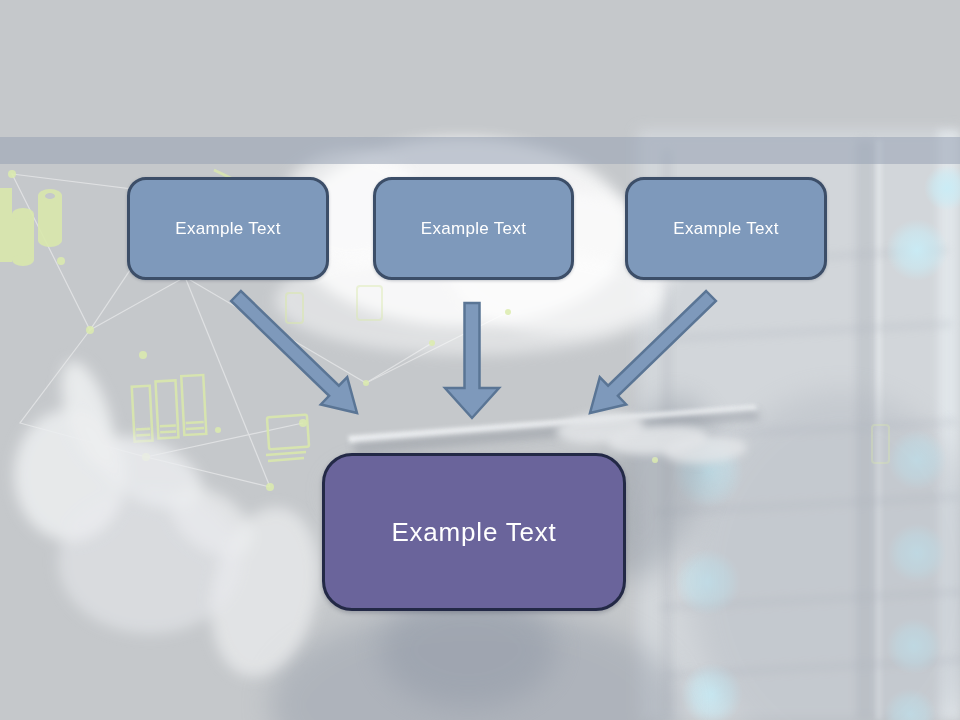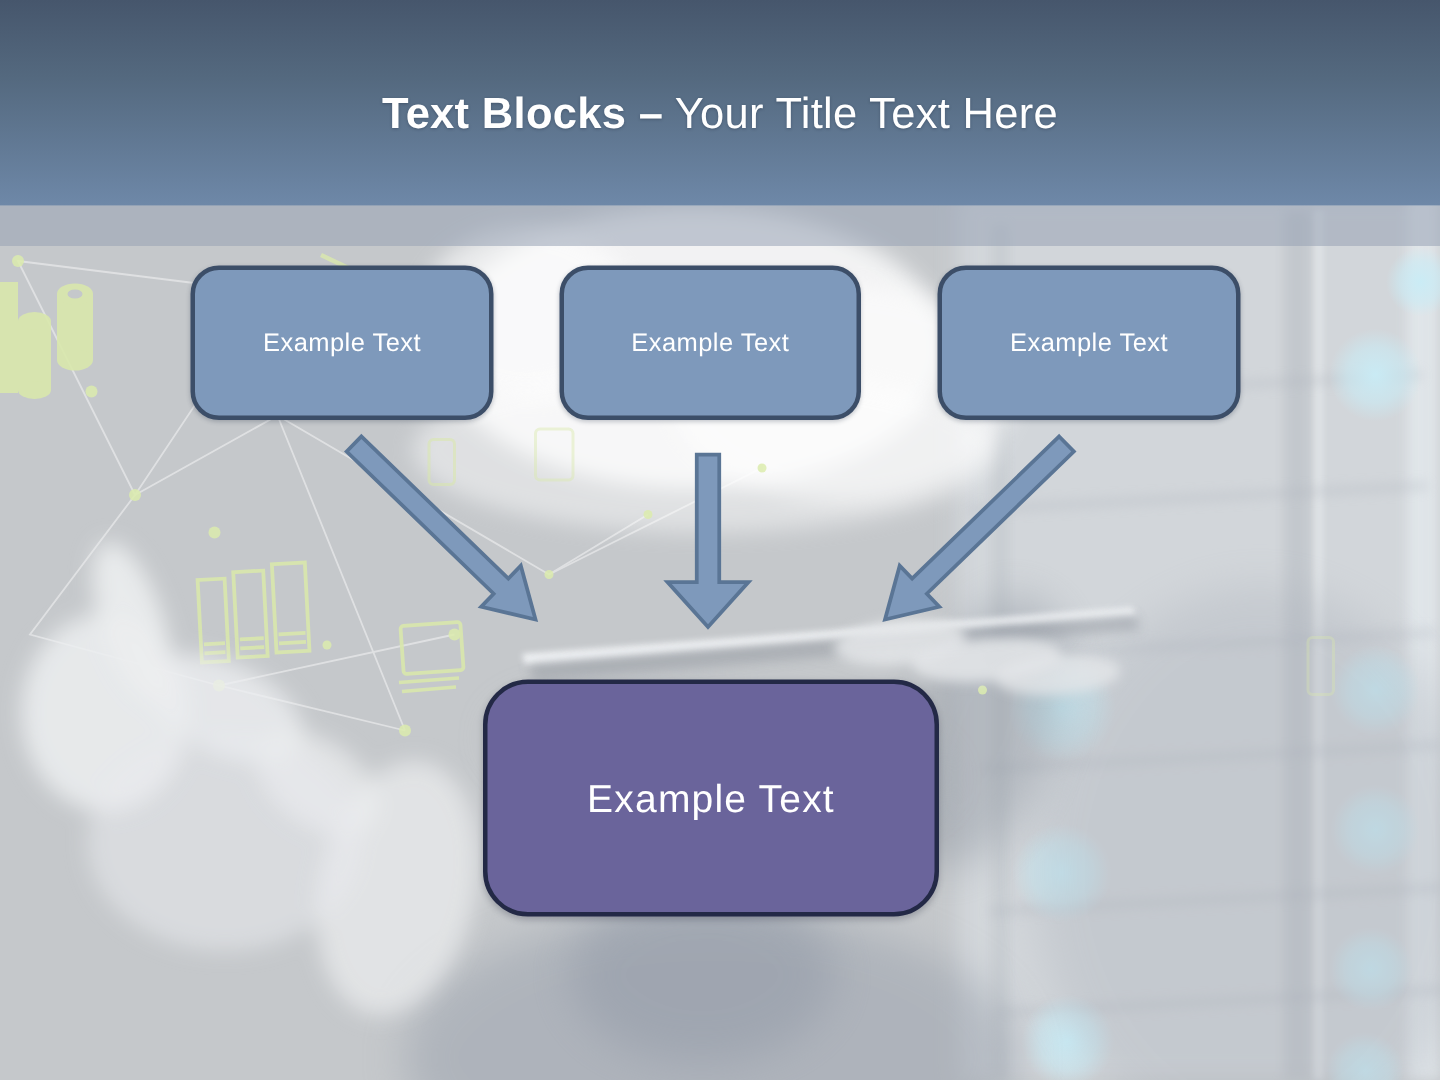--- a/index.html
+++ b/index.html
@@ -188,27 +188,20 @@
       <g filter="url(#b4)">
         <ellipse cx="600" cy="428" rx="44" ry="15" fill="#e4e6e9" opacity="0.85" transform="rotate(-6 600 428)"></ellipse>
         <ellipse cx="658" cy="440" rx="50" ry="14" fill="#e4e6e9" opacity="0.85" transform="rotate(-5 658 440)"></ellipse>
         <ellipse cx="705" cy="450" rx="42" ry="13" fill="#e4e6e9" opacity="0.8" transform="rotate(-4 705 450)"></ellipse>
       </g>
     </svg>
   </div>
 
   <div class="band"></div>
 
-  <header class="header">
-    <h1>
-      <span class="t-bold">Text Blocks</span>
-      <span class="t-dash">–</span>
-      <span class="t-reg">Your Title Text Here</span>
-    </h1>
-  </header>
 
   <svg class="arrows" width="960" height="720" viewBox="0 0 960 720">
     <g fill="#7e99bb" stroke="#5a7595" stroke-width="2.5">
       <polygon points="231.1,301 240.9,291 338.9,385.7 347.2,377.1 357,413 320.8,404.5 329.1,395.8"></polygon>
       <polygon points="464.5,303 479.5,303 479.5,388 499,388 472,418 445,388 464.5,388"></polygon>
       <polygon points="706.1,291 715.9,301 617.9,395.8 626.2,404.5 590,413 599.8,377.1 608.1,385.7"></polygon>
     </g>
   </svg>
 
   <div class="tbox tbox1">

